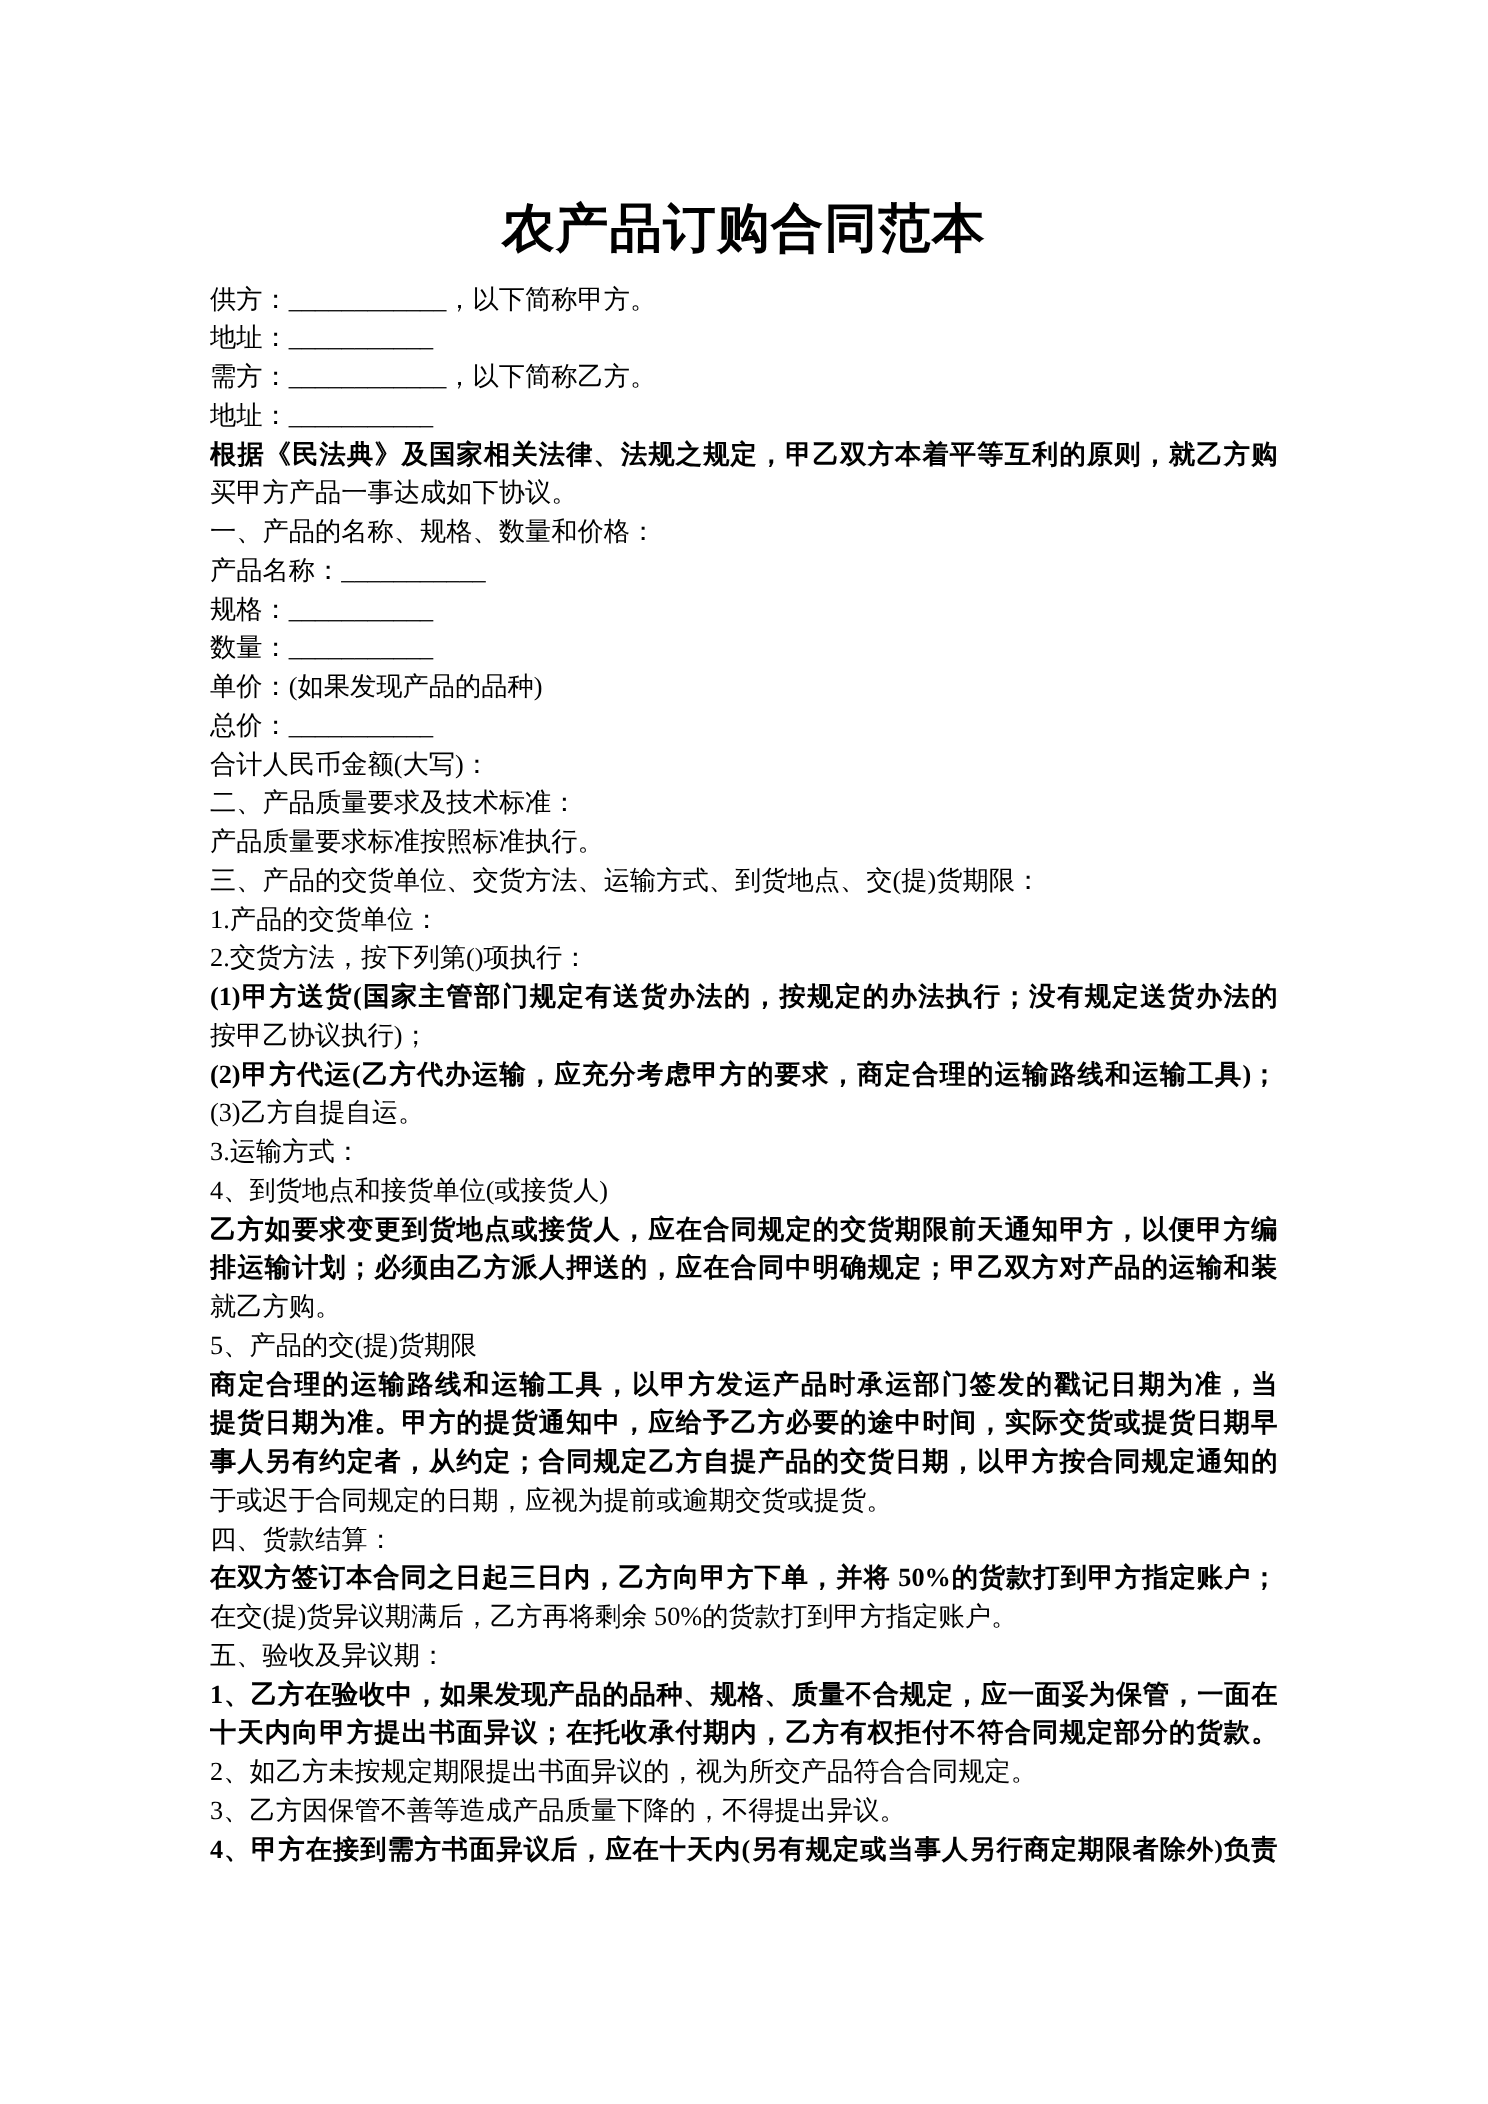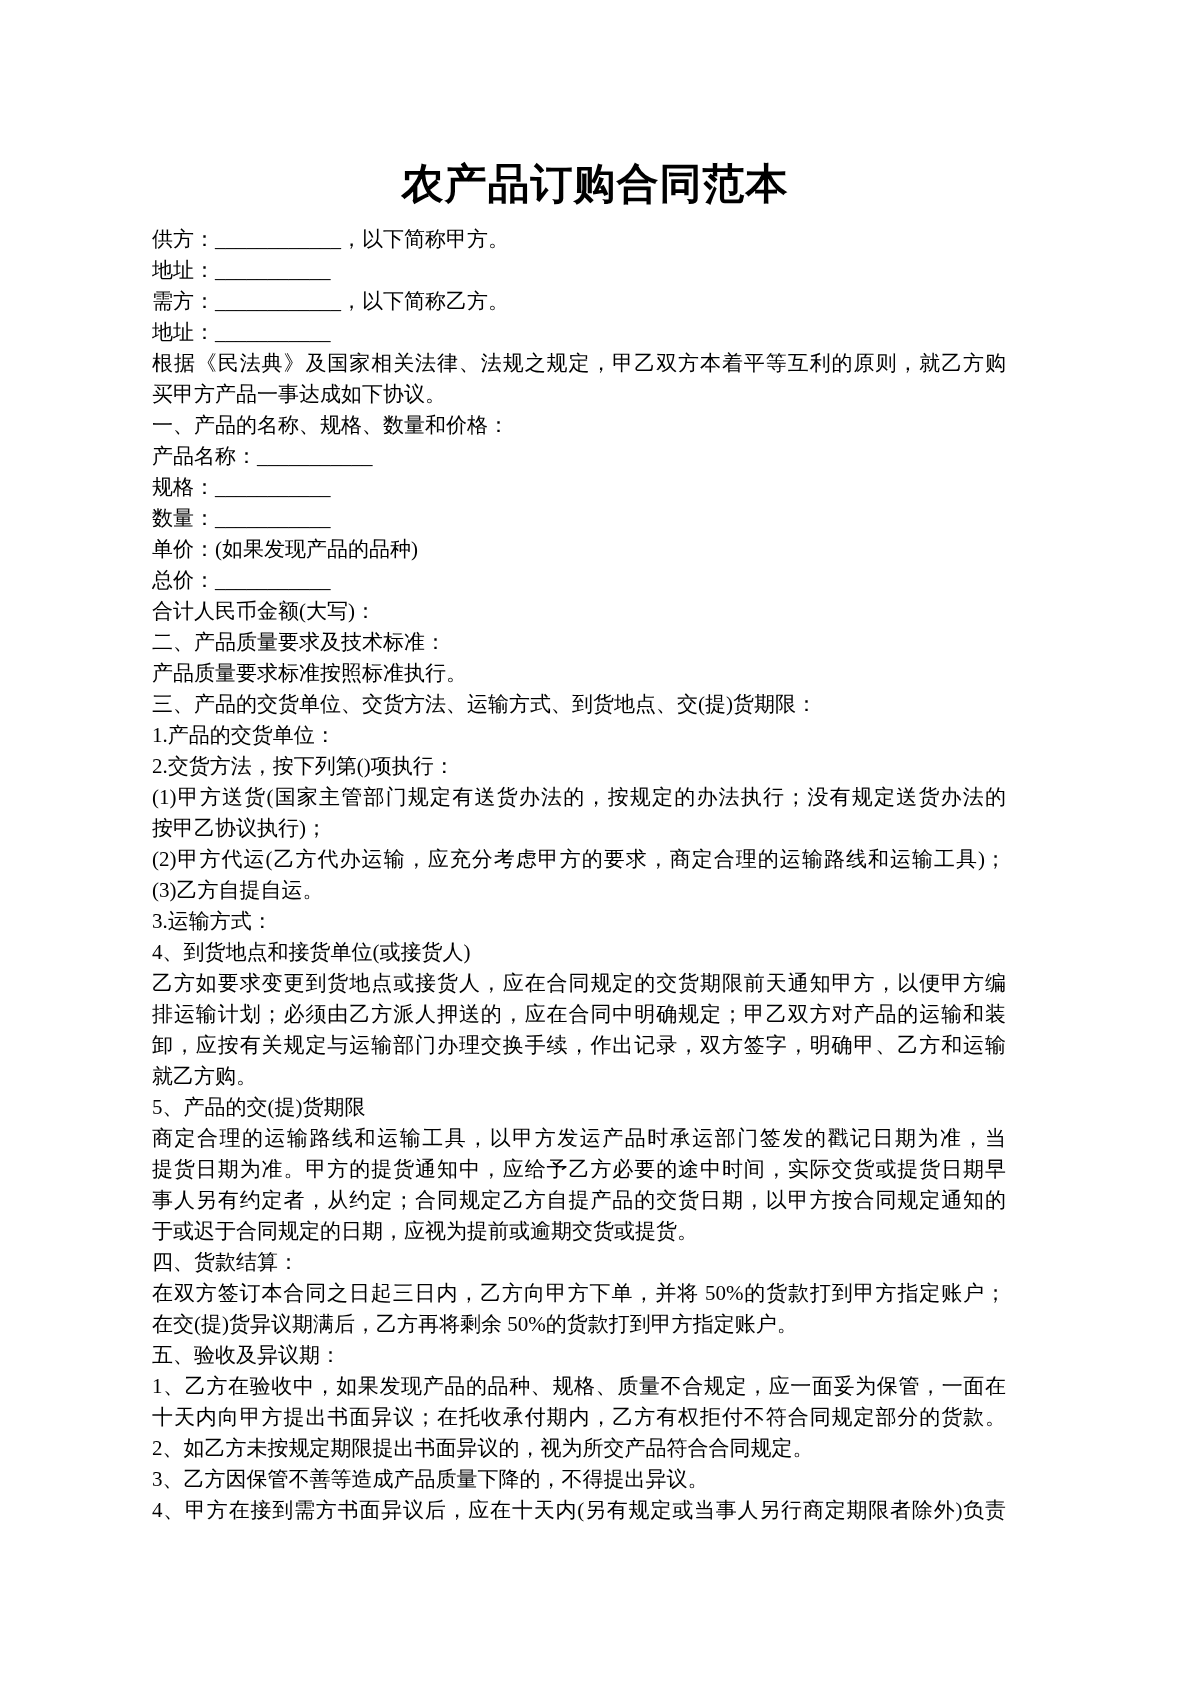--- a/index.html
+++ b/index.html
@@ -24,33 +24,34 @@
     margin: 0;
     text-align: center;
     font-size: 42px;
     line-height: 56px;
     font-weight: bold;
     letter-spacing: 1px;
   }
   .body-text {
     position: absolute;
     top: 224px;
-    left: 152px;
+    left: 168px;
     width: 854px;
     font-size: 21px;
     line-height: 31px;
   }
   .line {
     height: 31px;
     overflow: hidden;
     text-align: left;
   }
   .line.just {
     text-align: justify;
     text-align-last: justify;
+    font-weight: bold;
   }
 </style>
 </head>
 <body>
 
 <div class="page">
   <h1 class="title">农产品订购合同范本</h1>
   <div class="body-text" id="lines-container">
       <div class="line">供方：____________，以下简称甲方。</div>
       <div class="line">地址：___________</div>
@@ -71,21 +72,20 @@
       <div class="line">1.产品的交货单位：</div>
       <div class="line">2.交货方法，按下列第()项执行：</div>
       <div class="line just">(1)甲方送货(国家主管部门规定有送货办法的，按规定的办法执行；没有规定送货办法的</div>
       <div class="line">按甲乙协议执行)；</div>
       <div class="line just">(2)甲方代运(乙方代办运输，应充分考虑甲方的要求，商定合理的运输路线和运输工具)；</div>
       <div class="line">(3)乙方自提自运。</div>
       <div class="line">3.运输方式：</div>
       <div class="line">4、到货地点和接货单位(或接货人)</div>
       <div class="line just">乙方如要求变更到货地点或接货人，应在合同规定的交货期限前天通知甲方，以便甲方编</div>
       <div class="line just">排运输计划；必须由乙方派人押送的，应在合同中明确规定；甲乙双方对产品的运输和装</div>
-      <div class="line just">卸，应按有关规定与运输部门办理交换手续，作出记录，双方签字，明确甲、乙方和运输</div>
       <div class="line">就乙方购。</div>
       <div class="line">5、产品的交(提)货期限</div>
       <div class="line just">商定合理的运输路线和运输工具，以甲方发运产品时承运部门签发的戳记日期为准，当</div>
       <div class="line just">提货日期为准。甲方的提货通知中，应给予乙方必要的途中时间，实际交货或提货日期早</div>
       <div class="line just">事人另有约定者，从约定；合同规定乙方自提产品的交货日期，以甲方按合同规定通知的</div>
       <div class="line">于或迟于合同规定的日期，应视为提前或逾期交货或提货。</div>
       <div class="line">四、货款结算：</div>
       <div class="line just">在双方签订本合同之日起三日内，乙方向甲方下单，并将 50%的货款打到甲方指定账户；</div>
       <div class="line">在交(提)货异议期满后，乙方再将剩余 50%的货款打到甲方指定账户。</div>
       <div class="line">五、验收及异议期：</div>

